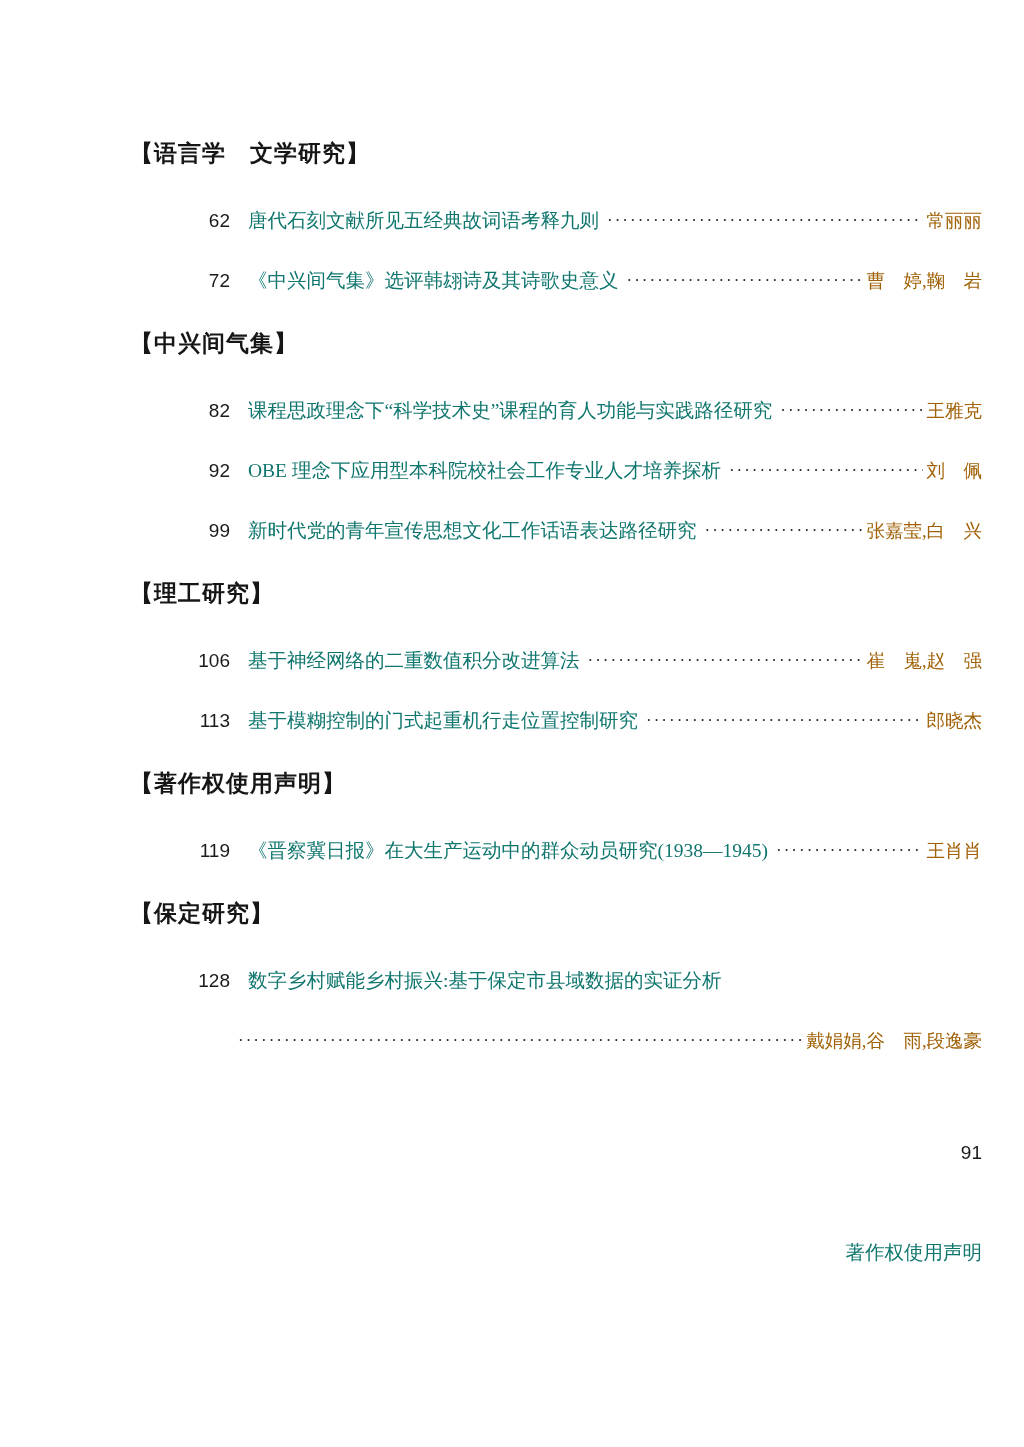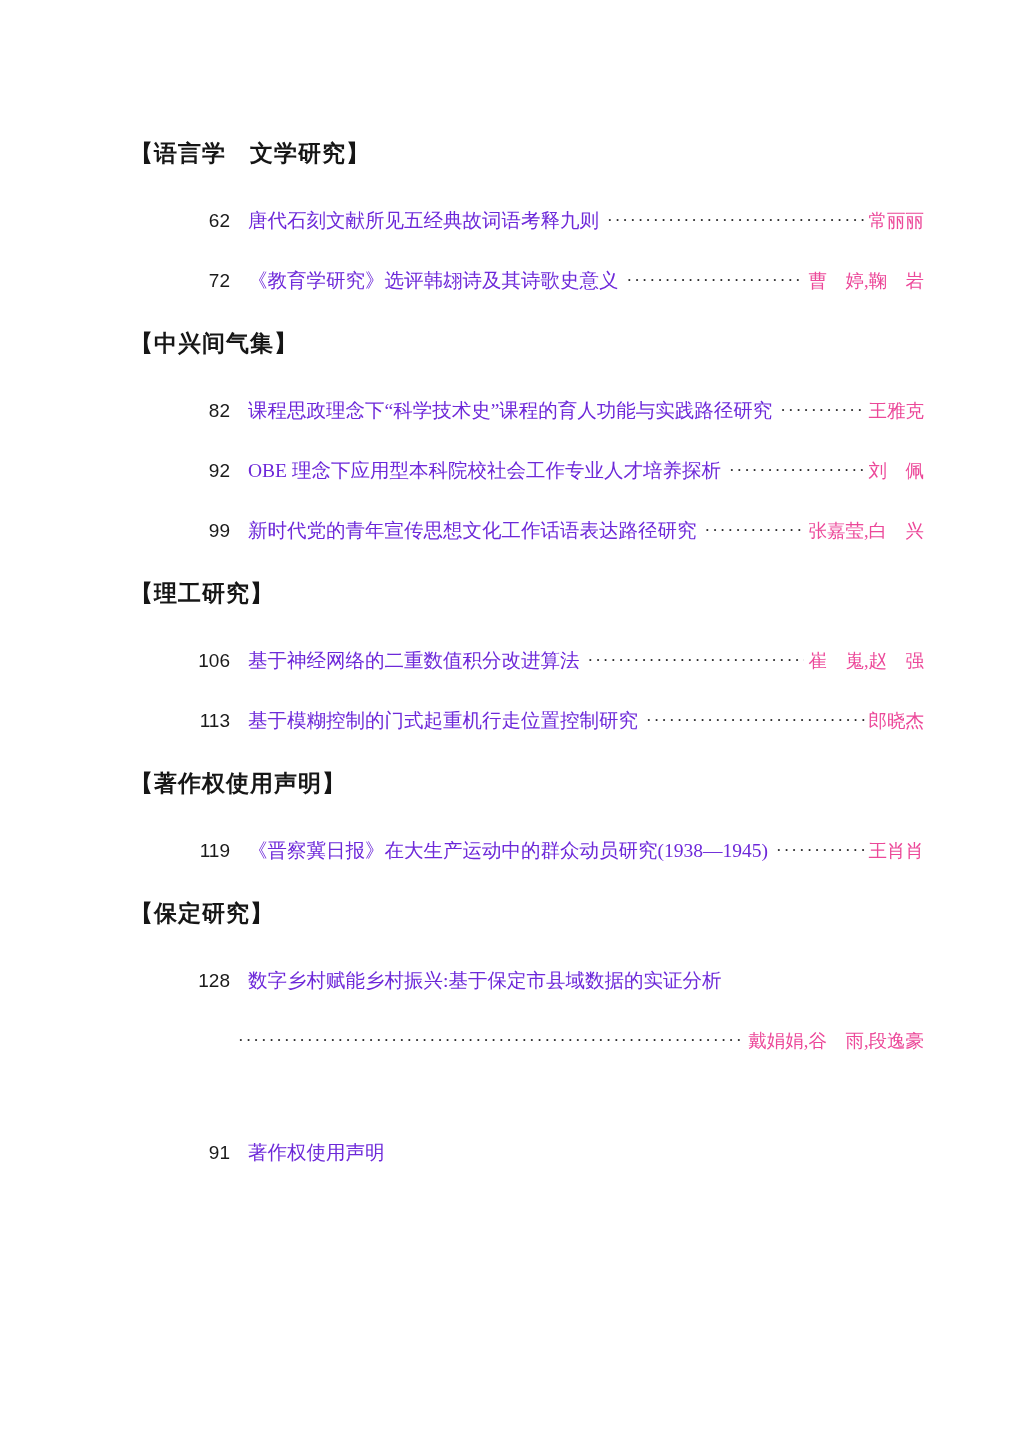--- a/index.html
+++ b/index.html
@@ -11,21 +11,21 @@
     width: 1024px;
     height: 1447px;
     overflow: hidden;
     color: #1c1c1c;
     font-family: "Liberation Serif", "DejaVu Serif", serif;
   }
   .page {
     box-sizing: border-box;
     width: 1024px;
     height: 1447px;
-    padding: 138px 100px 0 130px;
+    padding: 138px 42px 0 130px;
   }
   .section {
     margin-bottom: 16px;
   }
   .section-header {
     font-family: "Liberation Sans", "DejaVu Sans", sans-serif;
     font-weight: bold;
     font-size: 23px;
     line-height: 30px;
     letter-spacing: 1px;
@@ -43,60 +43,61 @@
     flex: 0 0 100px;
     width: 100px;
     text-align: right;
     font-family: "Liberation Sans", "DejaVu Sans", sans-serif;
     font-size: 19px;
     color: #1a1a1a;
   }
   .title {
     margin-left: 18px;
     white-space: nowrap;
-    color: #6d28d9;
+    color: #0f766e;
   }
   .dots {
     flex: 1 1 auto;
     overflow: hidden;
     white-space: nowrap;
     margin: 0 4px 0 8px;
     font-size: 17px;
     letter-spacing: 2px;
     color: #2a2a2a;
     min-width: 0;
   }
   .dots.empty {
     visibility: hidden;
   }
   .authors {
     white-space: nowrap;
     font-size: 18.5px;
-    color: #ec4899;
+    color: #a16207;
   }
   .footer-entry {
     margin-top: 86px;
+    flex-direction: column;
   }
 </style>
 </head>
 <body>
 
 <div class="page">
   <div id="sections">
       <div class="section">
         <h2 class="section-header">【语言学　文学研究】</h2>
         <div class="entry">
           <span class="pagenum">62</span>
           <span class="title">唐代石刻文献所见五经典故词语考释九则</span>
           <span class="dots">································································································································································</span>
           <span class="authors">常丽丽</span>
         </div>
         <div class="entry">
           <span class="pagenum">72</span>
-          <span class="title">《教育学研究》选评韩翃诗及其诗歌史意义</span>
+          <span class="title">《中兴间气集》选评韩翃诗及其诗歌史意义</span>
           <span class="dots">································································································································································</span>
           <span class="authors">曹　婷,鞠　岩</span>
         </div>
       </div>
       <div class="section">
         <h2 class="section-header">【中兴间气集】</h2>
         <div class="entry">
           <span class="pagenum">82</span>
           <span class="title">课程思政理念下“科学技术史”课程的育人功能与实践路径研究</span>
           <span class="dots">································································································································································</span>

